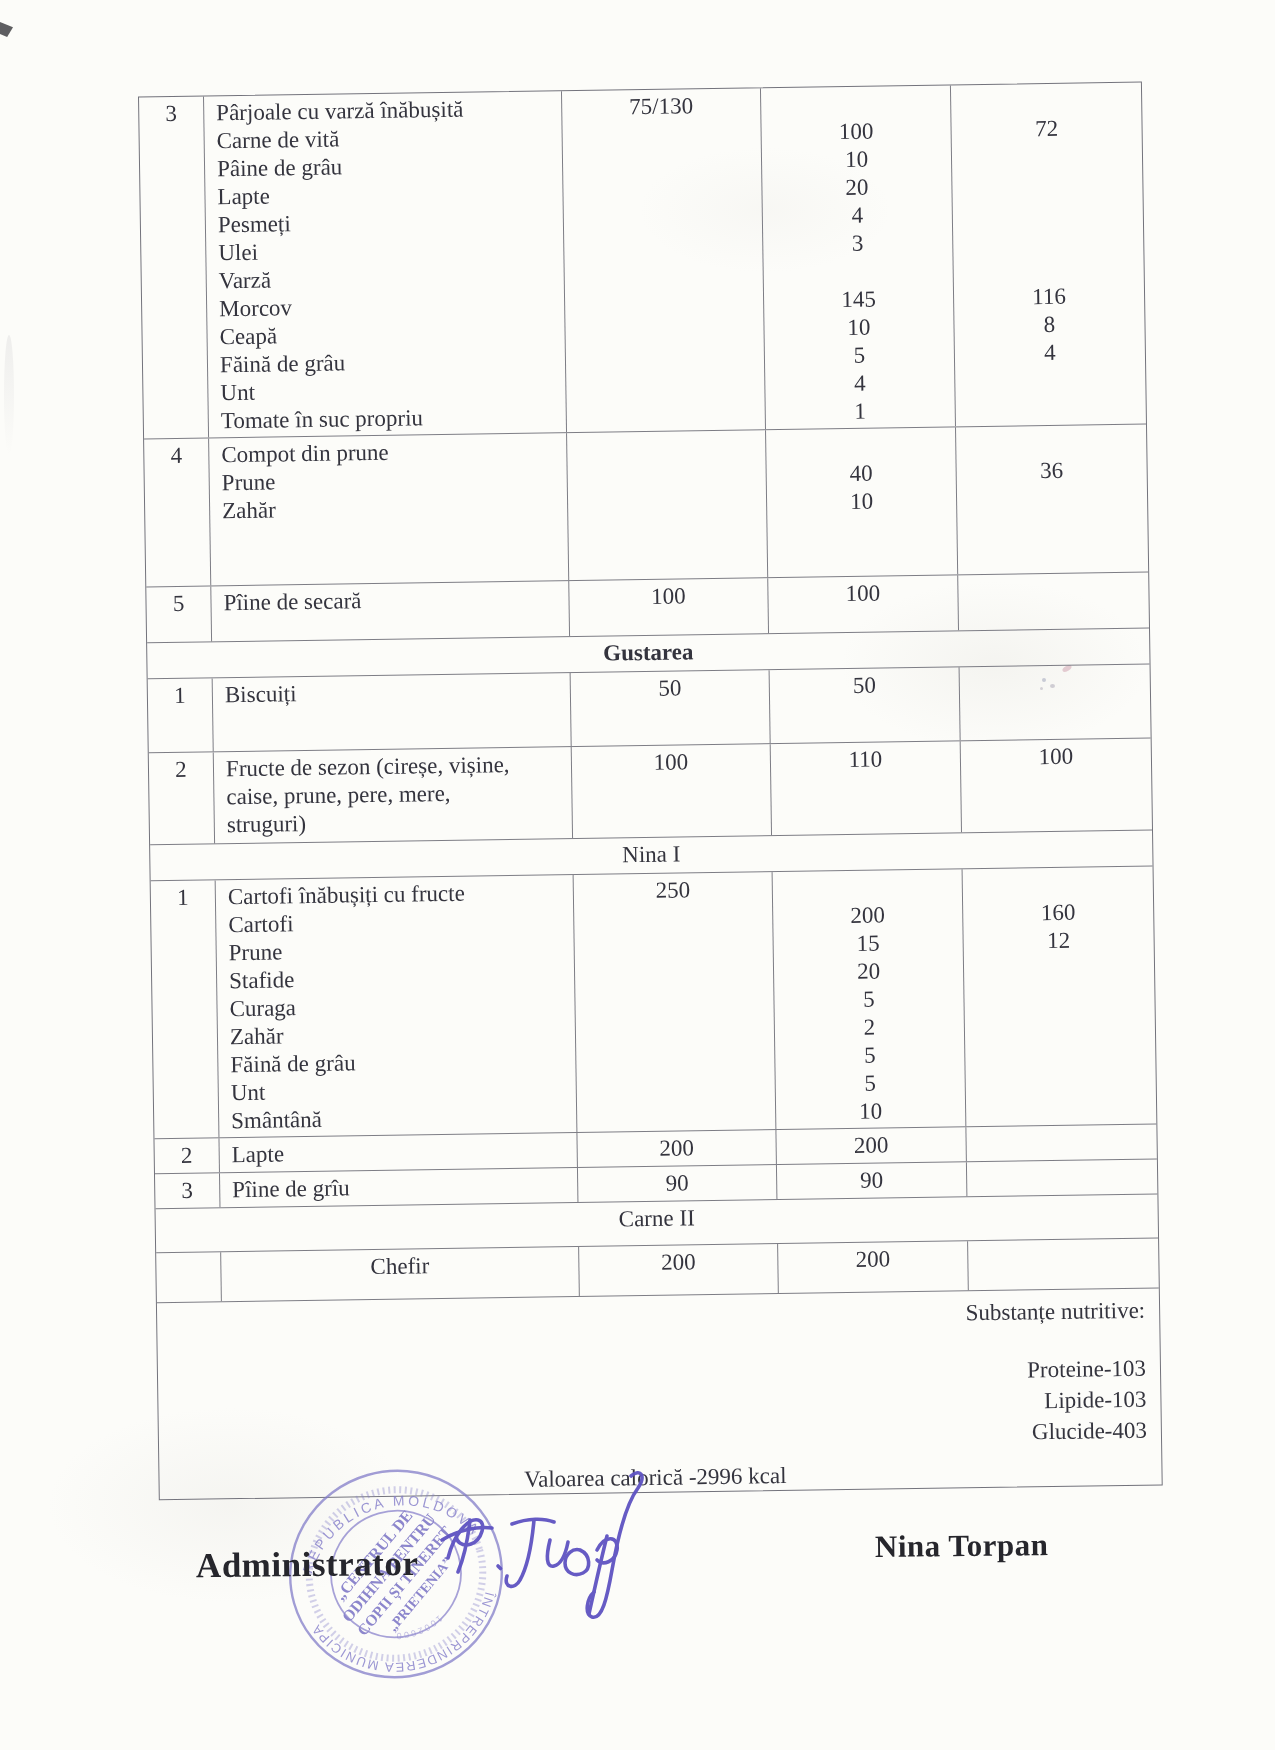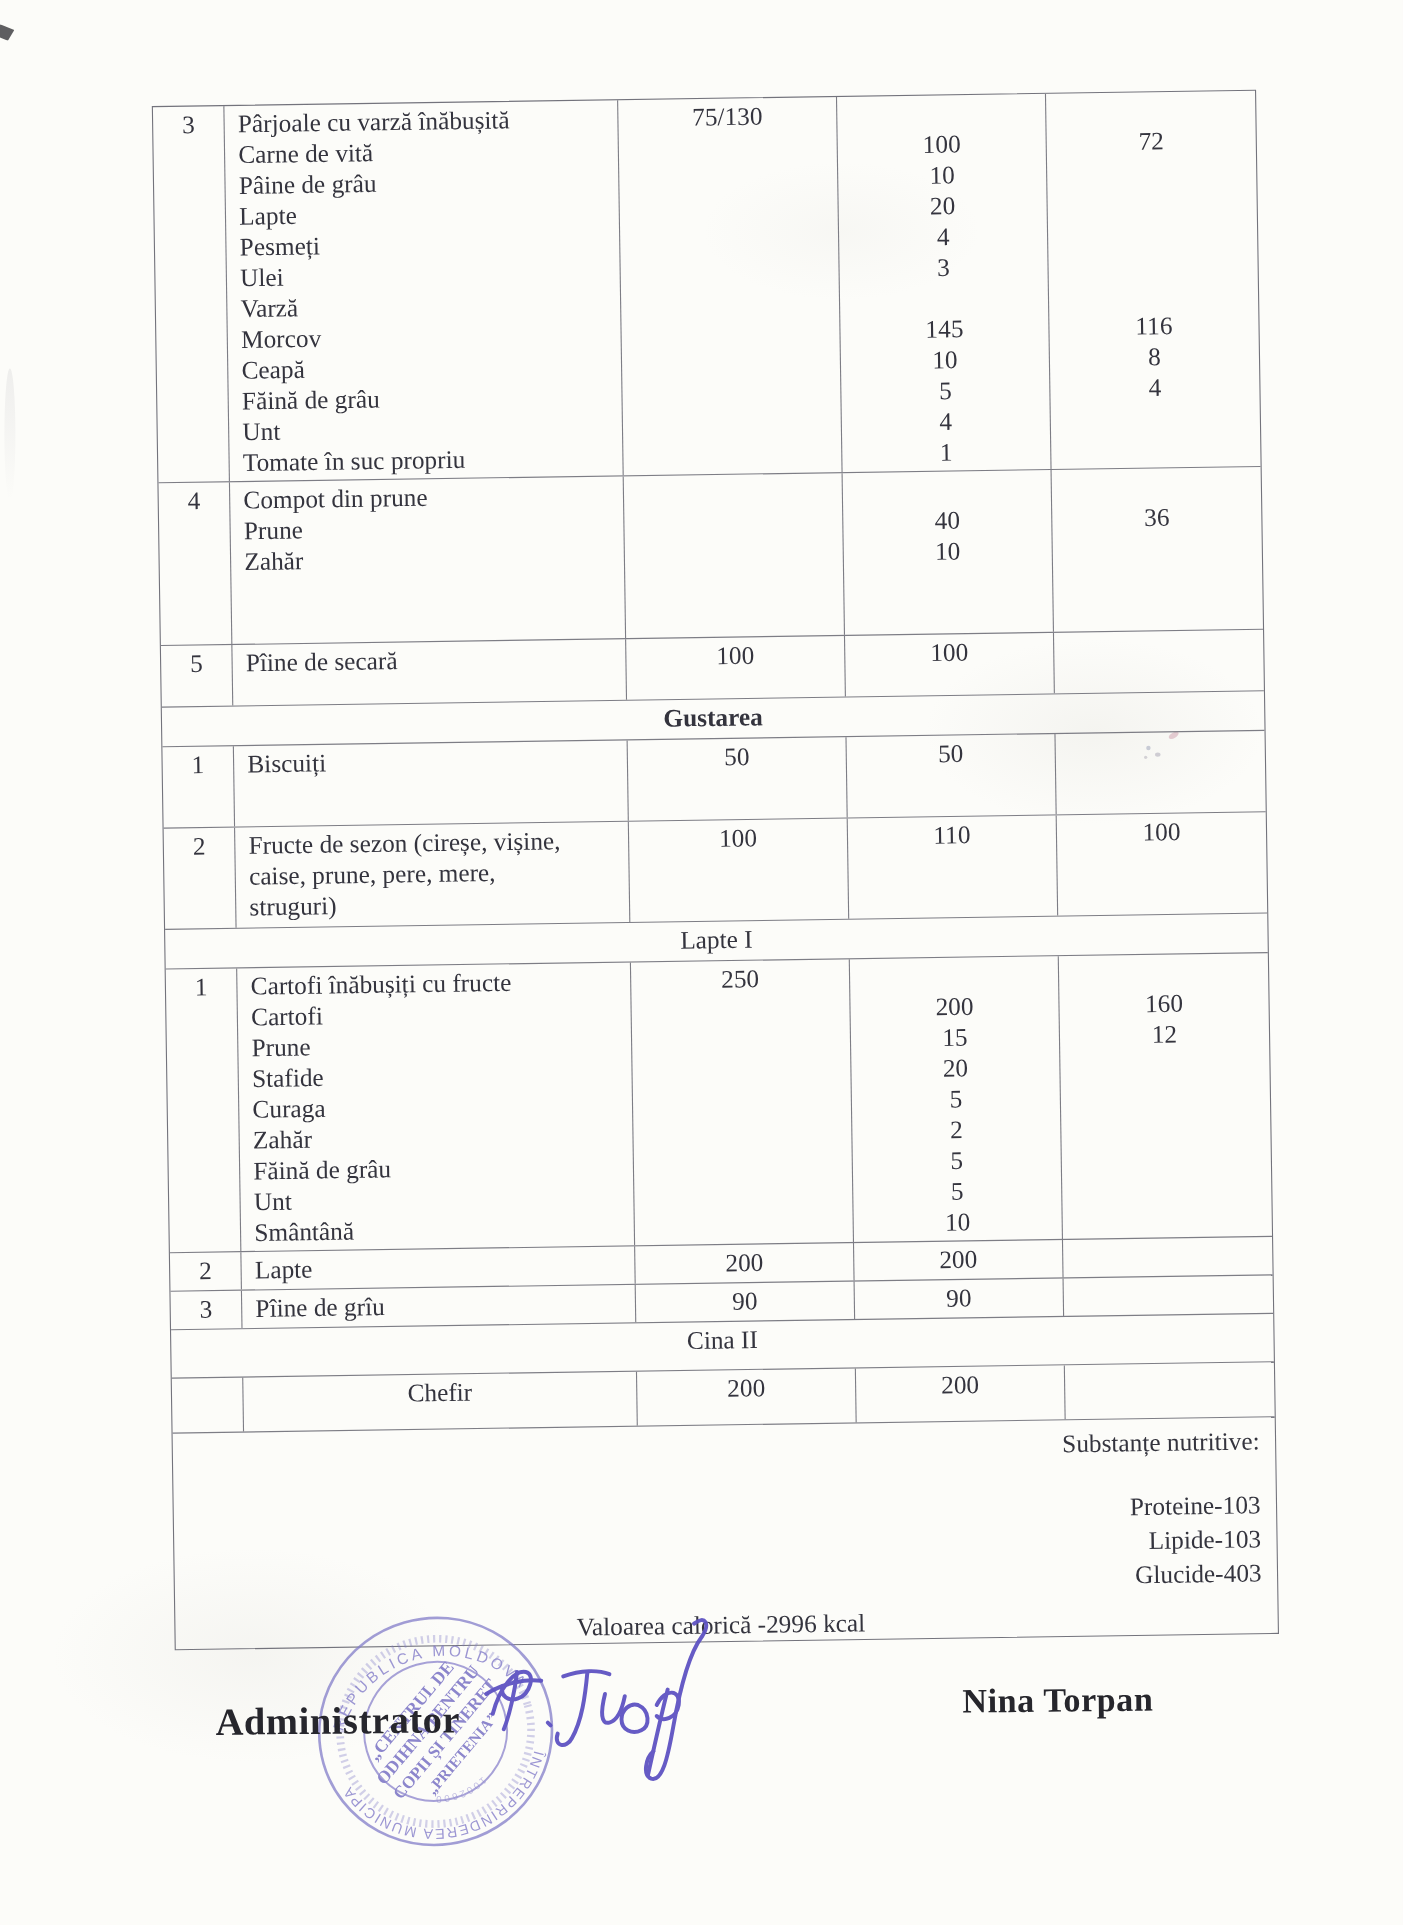--- a/index.html
+++ b/index.html
@@ -198,21 +198,21 @@
           <div>100</div>
         </div>
         <div class="cell c4">
           <div>110</div>
         </div>
         <div class="cell c5">
           <div>100</div>
         </div>
       </div>
       <div class="row section" style="height: 36px;">
-        <span>Lapte I</span>
+        <span>Nina I</span>
       </div>
       <div class="row" style="height: 258px;">
         <div class="cell c1">1</div>
         <div class="cell c2">
           <div>Cartofi înăbușiți cu fructe</div>
           <div>Cartofi</div>
           <div>Prune</div>
           <div>Stafide</div>
           <div>Curaga</div>
           <div>Zahăr</div>
@@ -260,21 +260,21 @@
         </div>
         <div class="cell c3">
           <div>90</div>
         </div>
         <div class="cell c4">
           <div>90</div>
         </div>
         <div class="cell c5"></div>
       </div>
       <div class="row section" style="height: 44px;">
-        <span>Cina II</span>
+        <span>Carne II</span>
       </div>
       <div class="row name-centered" style="height: 50px;">
         <div class="cell c1">&nbsp;</div>
         <div class="cell c2">
           <div>Chefir</div>
         </div>
         <div class="cell c3">
           <div>200</div>
         </div>
         <div class="cell c4">

